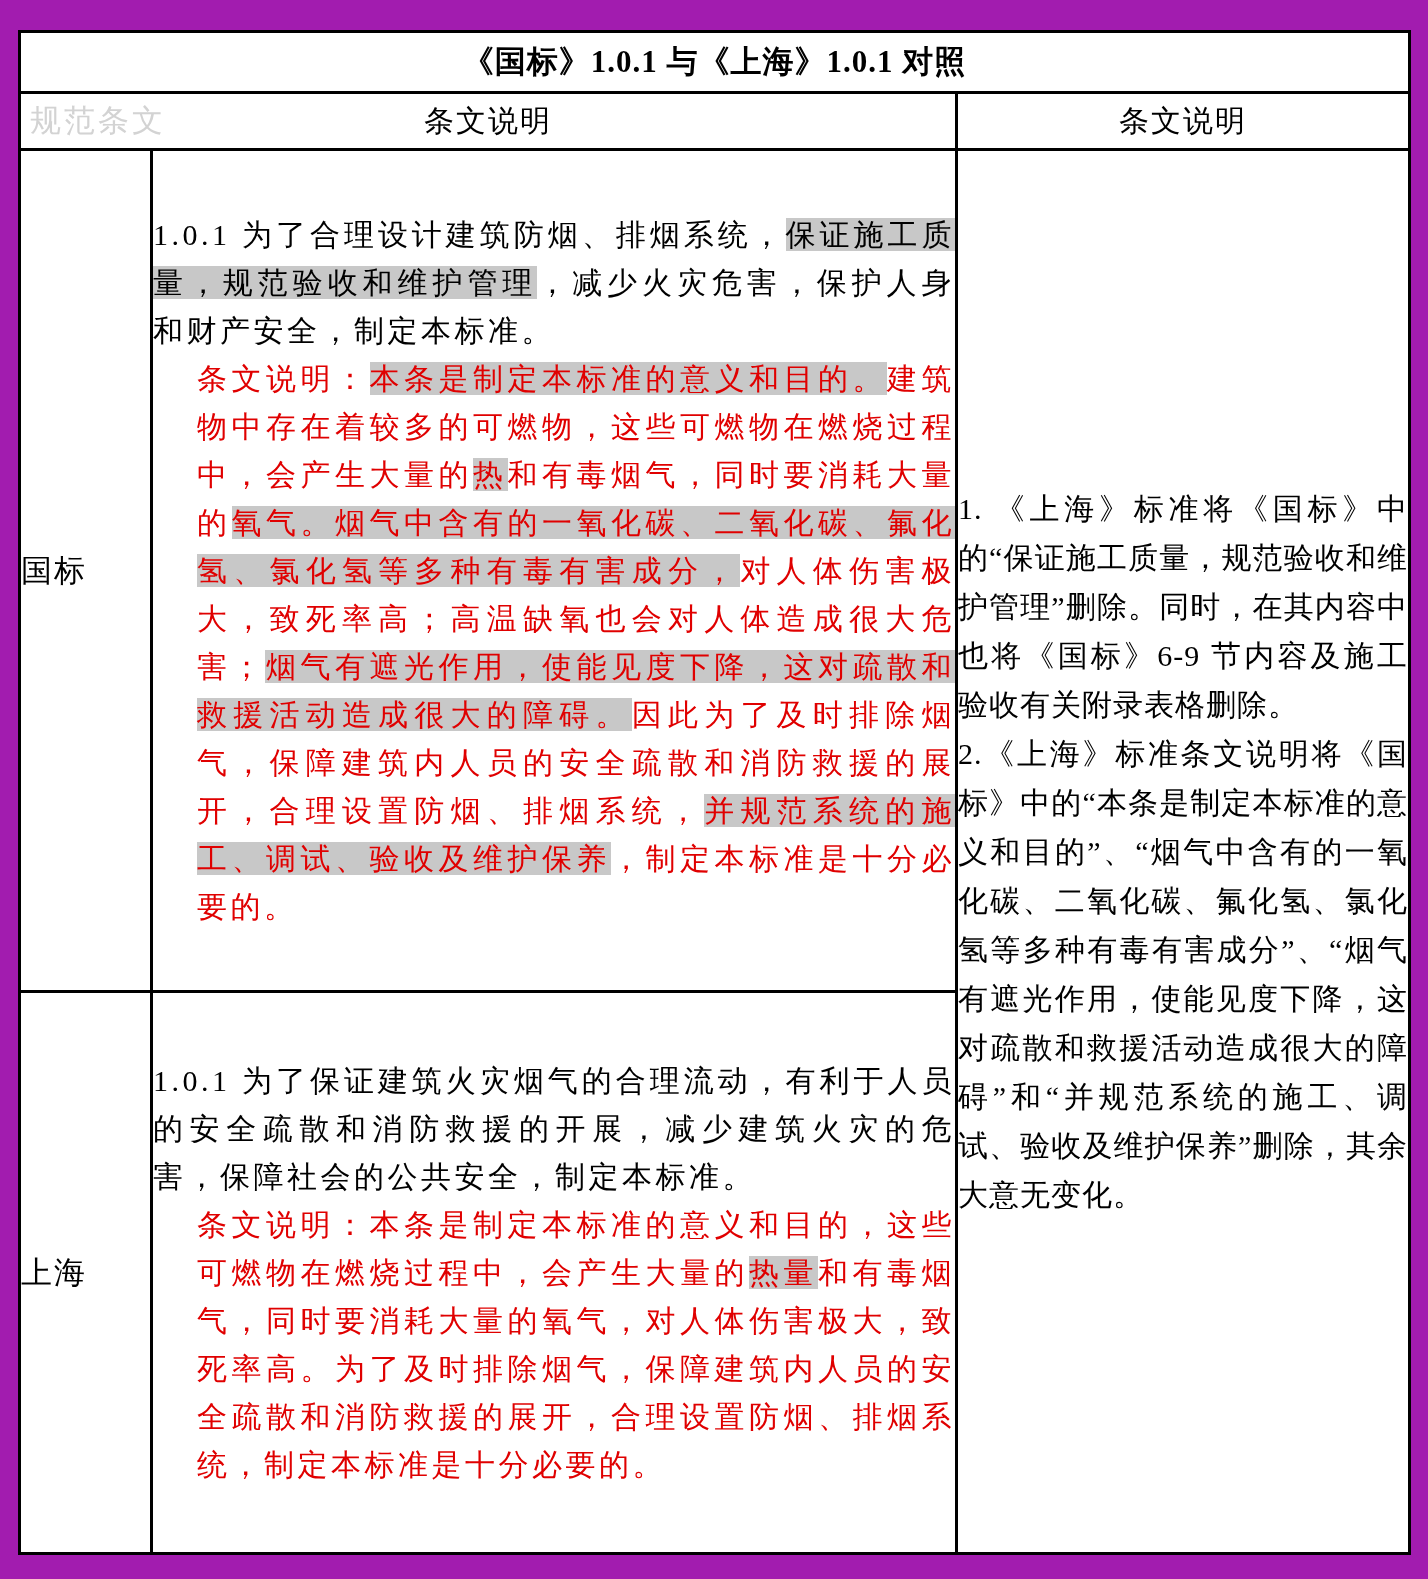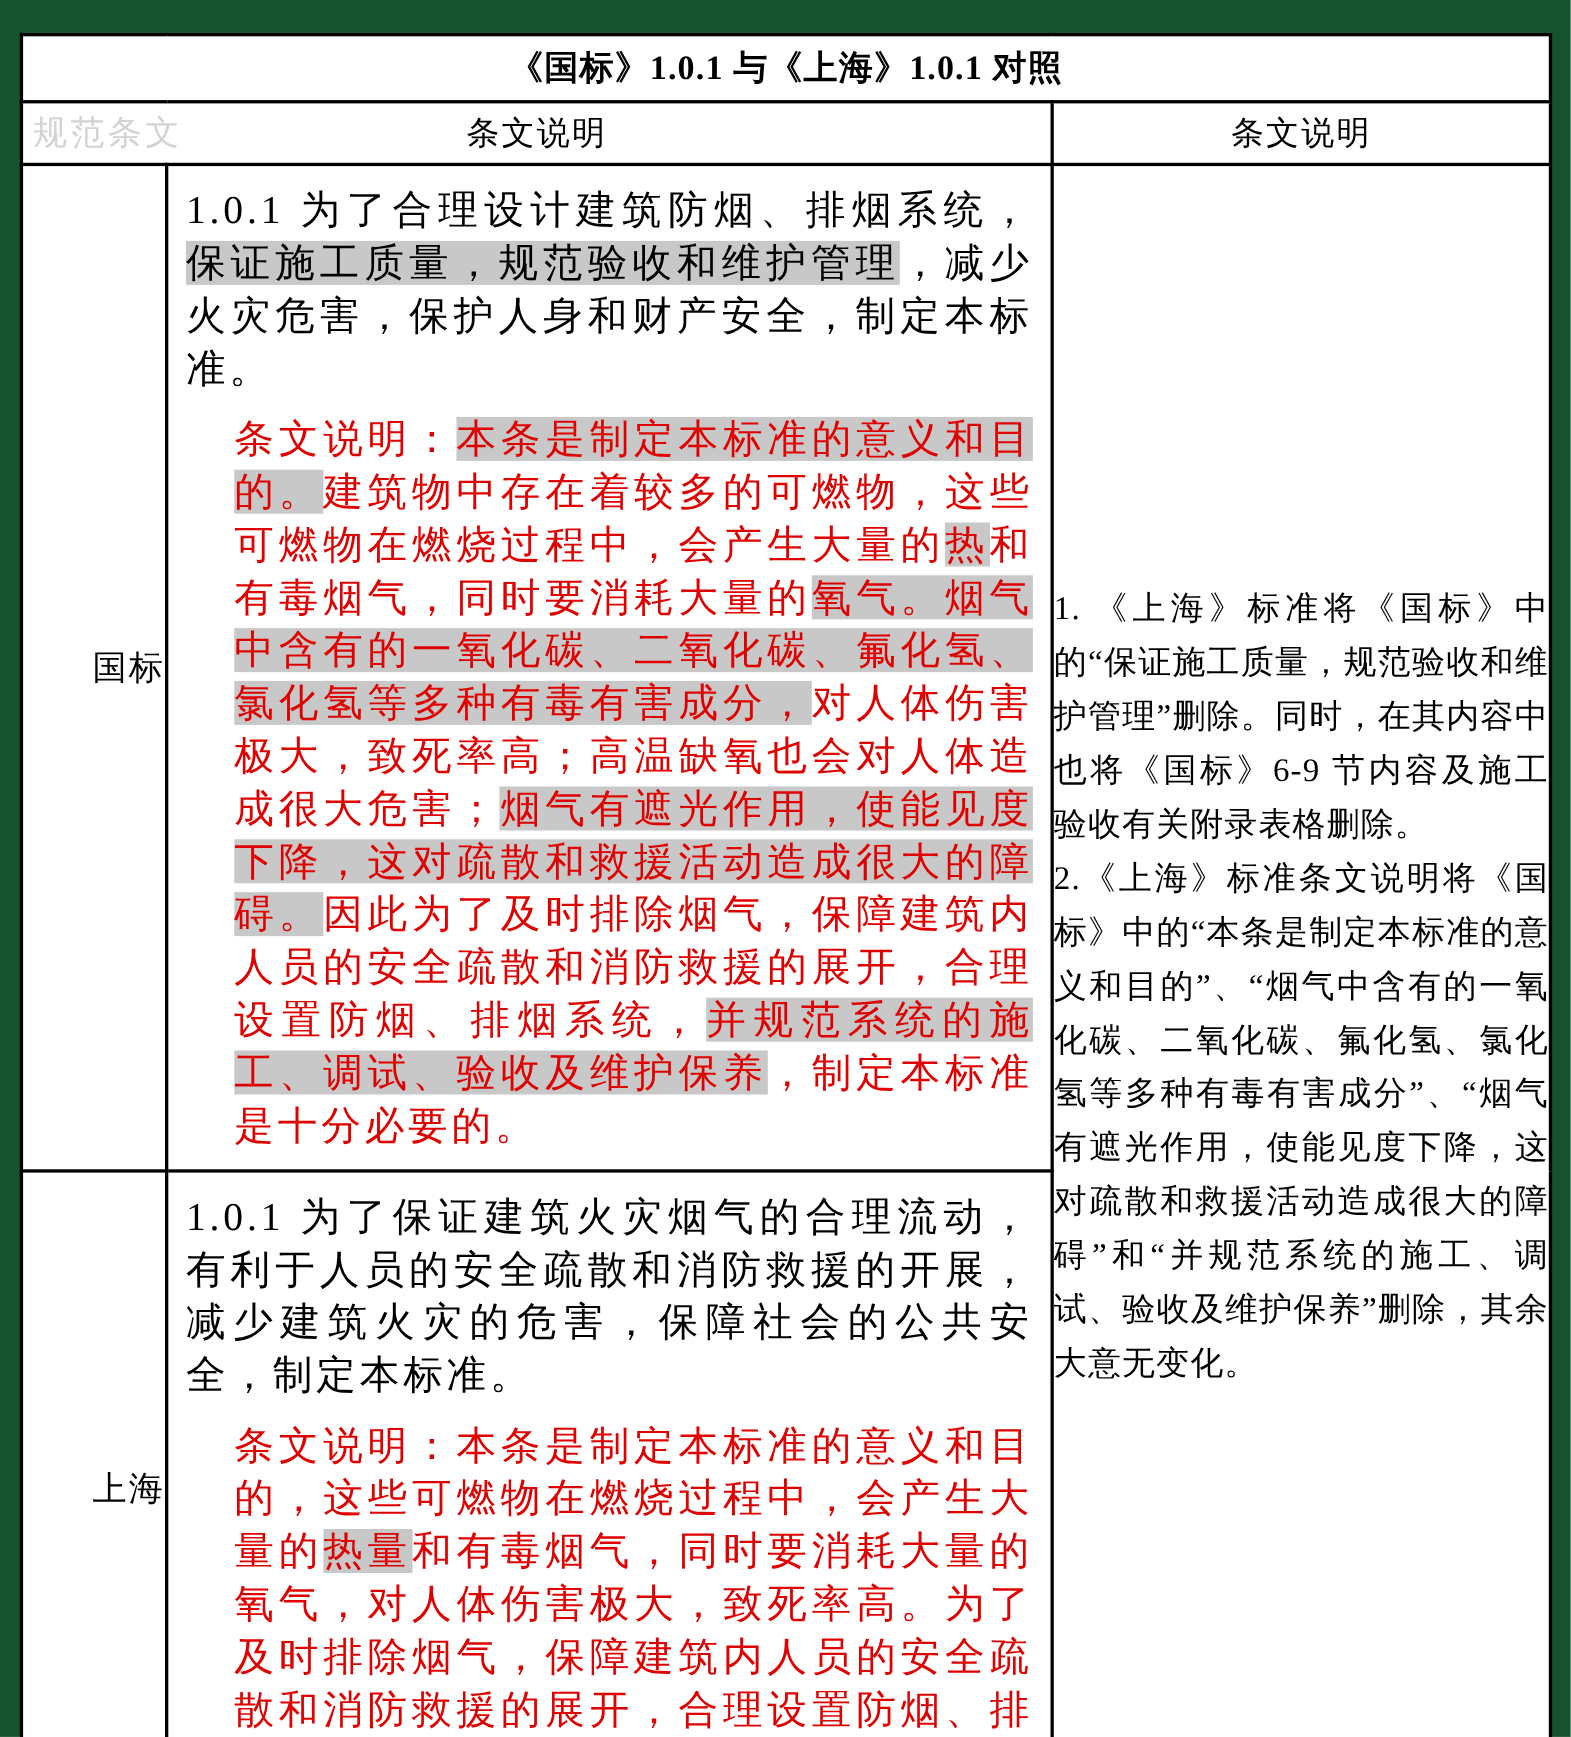--- a/index.html
+++ b/index.html
@@ -4,21 +4,21 @@
 <style>
   html, body {
     margin: 0;
     padding: 0;
     background: #ffffff;
   }
   .page {
     position: relative;
     width: 1428px;
     height: 1579px;
-    background: #14532d;
+    background: #a21caf;
     overflow: hidden;
     font-family: "Liberation Serif", "DejaVu Serif", serif;
     color: #000000;
   }
   table.cmp-table {
     position: absolute;
     left: 18px;
     top: 30px;
     width: 1390px;
     border-collapse: collapse;
@@ -40,32 +40,32 @@
   td.head-cell {
     height: 54px;
     text-align: center;
     vertical-align: middle;
     font-size: 30px;
     letter-spacing: 2px;
   }
   tr.gb-row { height: 842px; }
   tr.sh-row { height: 562px; }
   td.label-cell {
-    text-align: right;
+    text-align: left;
     vertical-align: middle;
     font-size: 31px;
     letter-spacing: 2px;
   }
   td.text-cell {
     vertical-align: middle;
     padding: 0 18px 0 16px;
   }
   td.text-cell p {
-    margin: 16px;
-    font-size: 36px;
+    margin: 0;
+    font-size: 30px;
     line-height: 48px;
     text-align: justify;
     text-justify: inter-ideograph;
     letter-spacing: 3.5px;
   }
   td.text-cell p.note {
     color: #e00000;
     padding-left: 44px;
   }
   span.hl {

